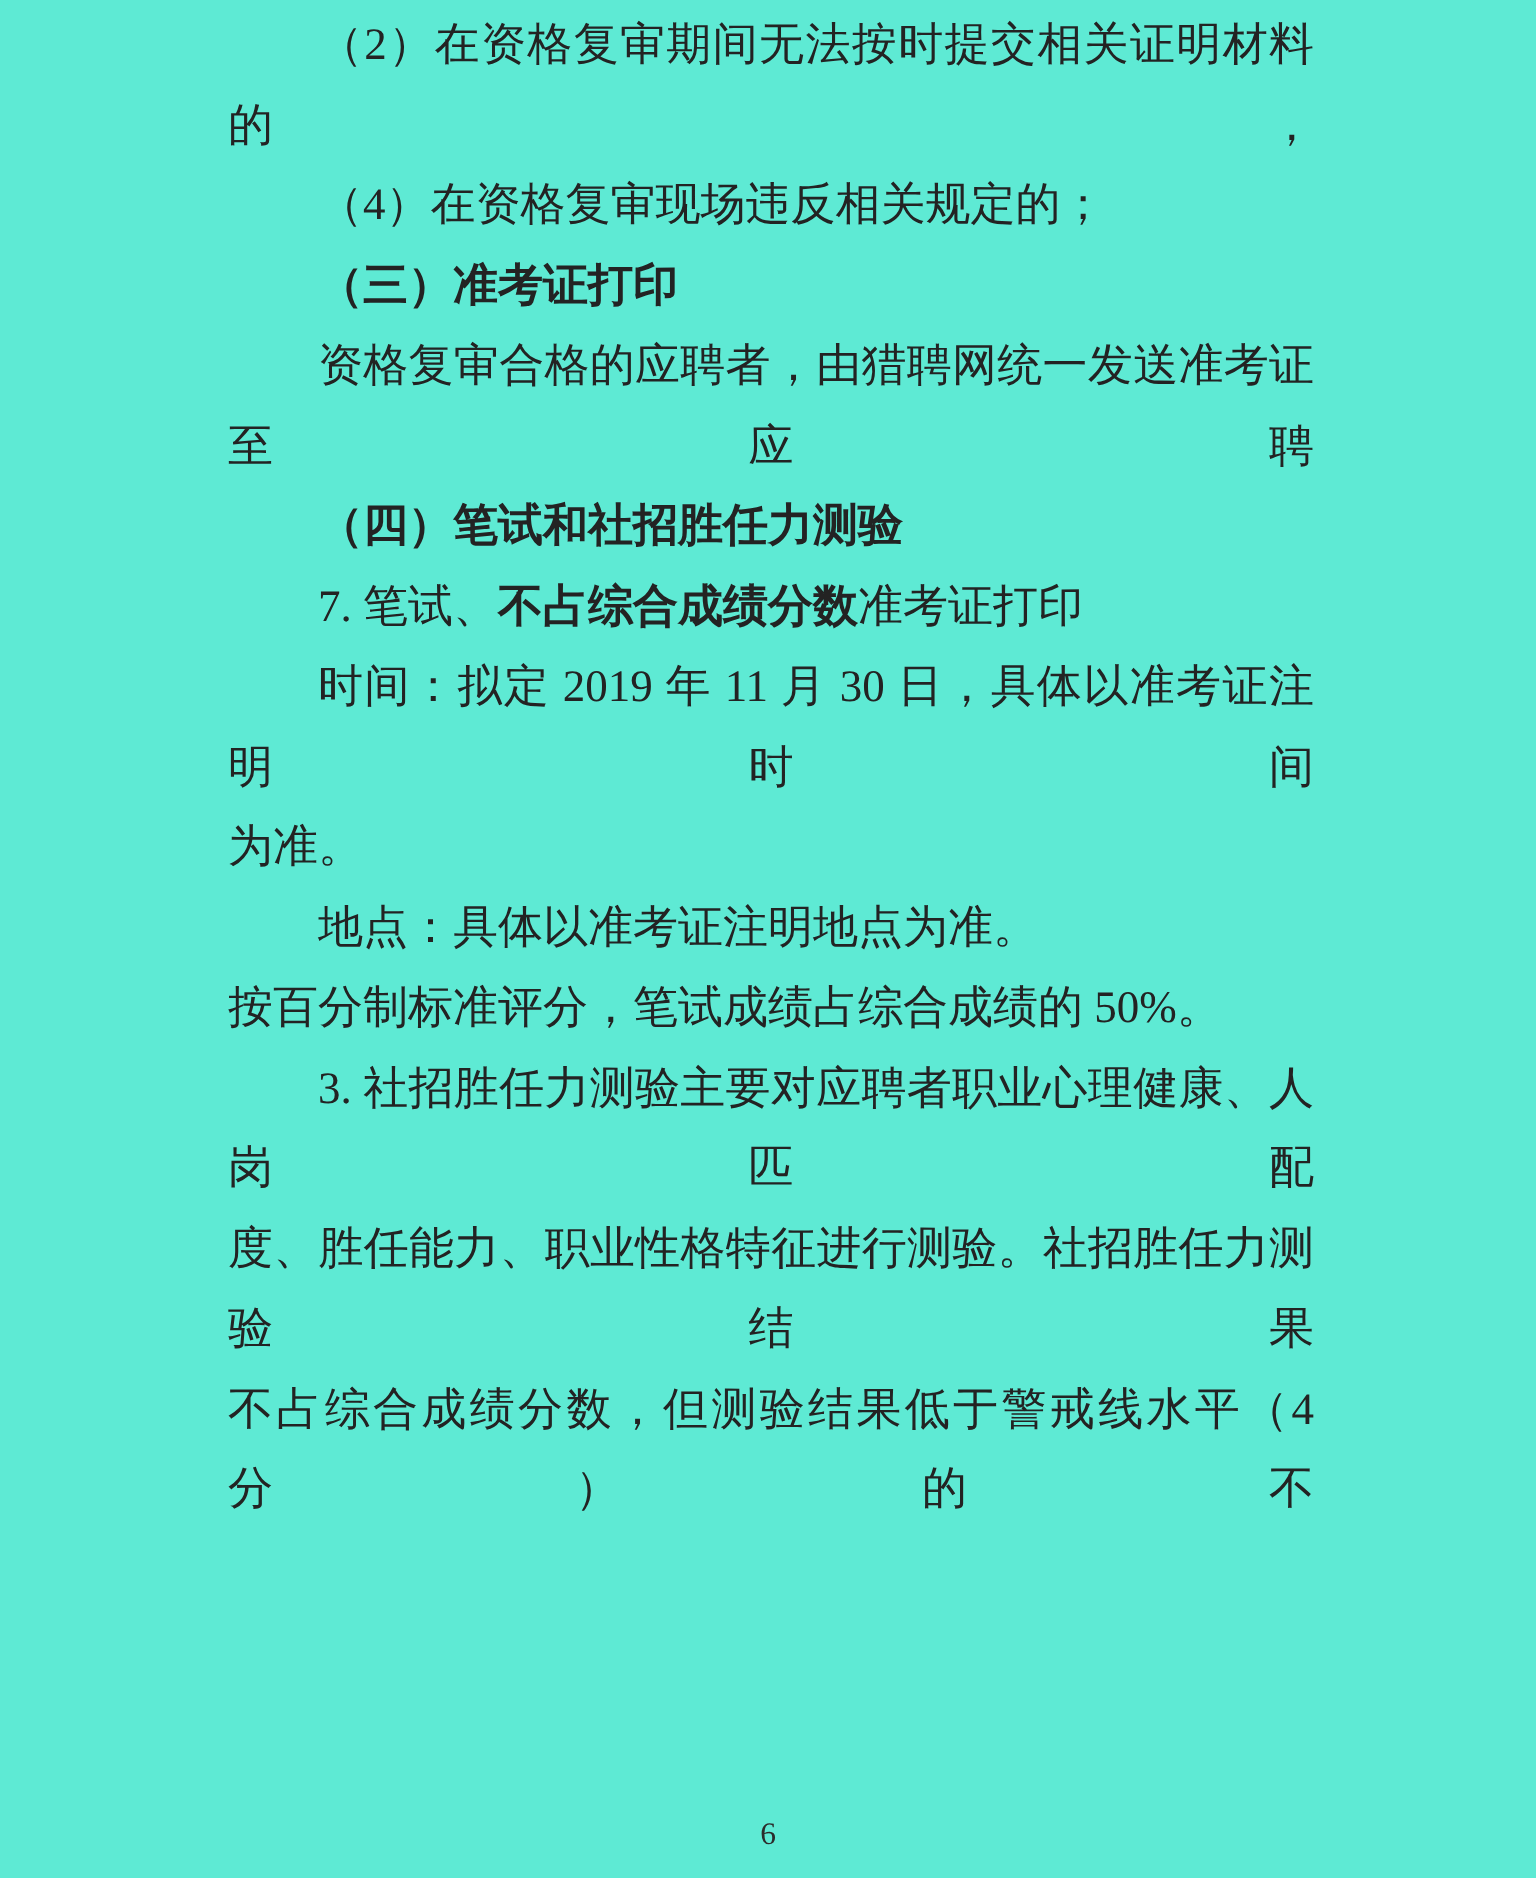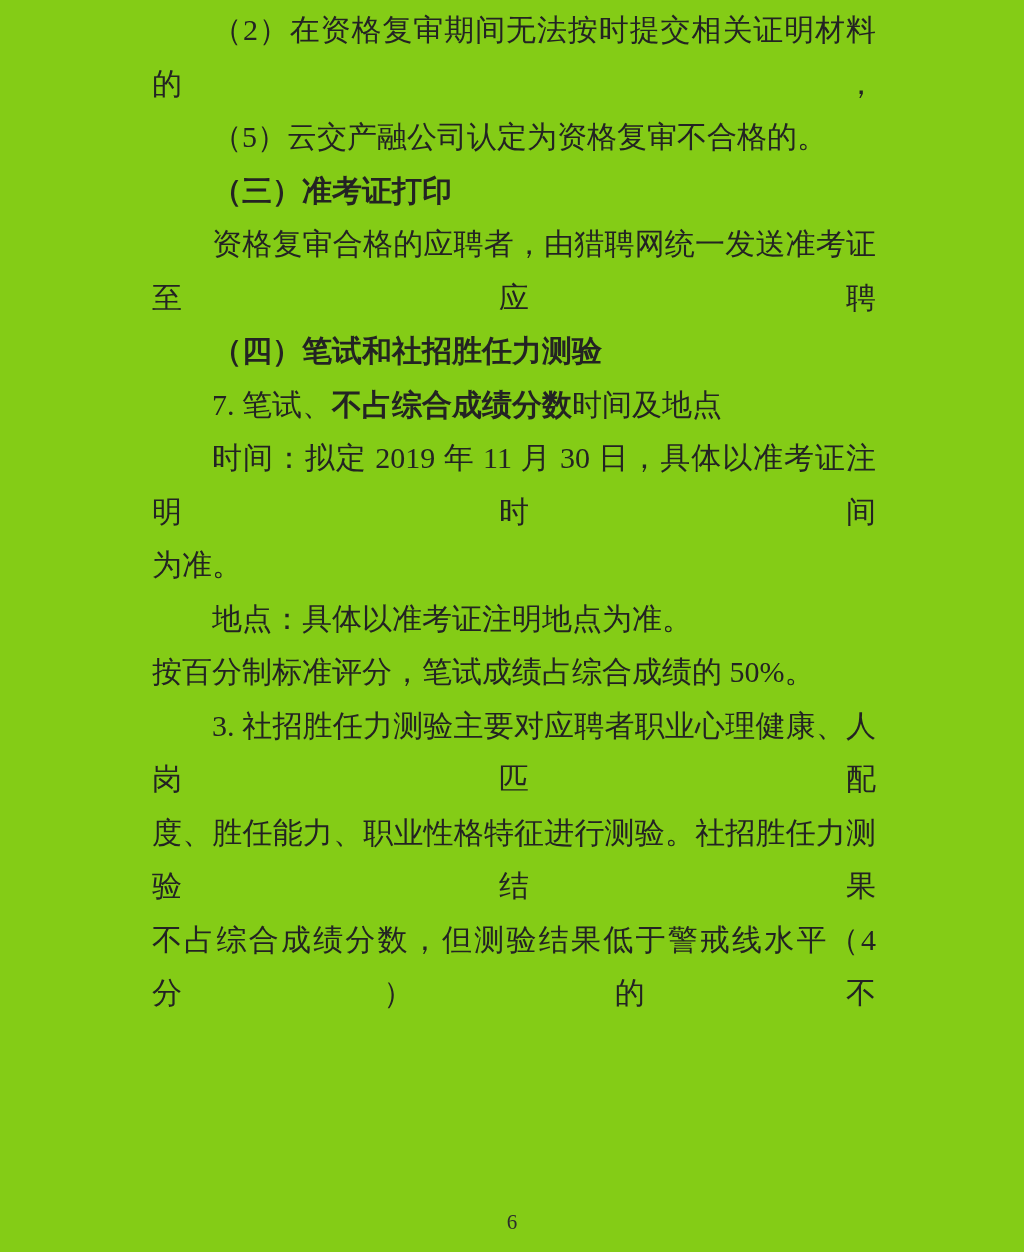--- a/index.html
+++ b/index.html
@@ -2,21 +2,21 @@
 <html><head>
 <meta charset="utf-8">
 <style>
   * { margin: 0; padding: 0; box-sizing: border-box; }
   html, body { background: #e9e9e9; }
   .page {
     position: relative;
     width: 1024px;
     height: 1252px;
     margin: 0 auto;
-    background: #84cc16;
+    background: #5eead4;
     font-family: "Liberation Serif", "DejaVu Serif", serif;
     color: #232323;
     overflow: hidden;
   }
   .body-text {
     position: absolute;
     left: 152px;
     top: 3px;
     width: 724px;
     font-size: 30px;
@@ -36,25 +36,25 @@
     font-size: 21px;
     color: #2c2c2c;
   }
 </style>
 </head>
 <body>
 
 <div class="page">
   <div class="body-text">
     <div class="line fill indent">（2）在资格复审期间无法按时提交相关证明材料的，</div>
-    <div class="line indent">（5）云交产融公司认定为资格复审不合格的。</div>
+    <div class="line indent">（4）在资格复审现场违反相关规定的；</div>
     <div class="line indent bold">（三）准考证打印</div>
     <div class="line fill indent">资格复审合格的应聘者，由猎聘网统一发送准考证至应聘</div>
     <div class="line indent bold">（四）笔试和社招胜任力测验</div>
-    <div class="line indent"><span>7. 笔试、</span><span class="b">不占综合成绩分数</span><span>时间及地点</span></div>
+    <div class="line indent"><span>7. 笔试、</span><span class="b">不占综合成绩分数</span><span>准考证打印</span></div>
     <div class="line fill indent">时间：拟定 2019 年 11 月 30 日，具体以准考证注明时间</div>
     <div class="line">为准。</div>
     <div class="line indent">地点：具体以准考证注明地点为准。</div>
     <div class="line">按百分制标准评分，笔试成绩占综合成绩的 50%。</div>
     <div class="line fill indent">3. 社招胜任力测验主要对应聘者职业心理健康、人岗匹配</div>
     <div class="line fill">度、胜任能力、职业性格特征进行测验。社招胜任力测验结果</div>
     <div class="line fill">不占综合成绩分数，但测验结果低于警戒线水平（4 分）的不</div>
 
   </div>
   <div class="page-number">6</div>

